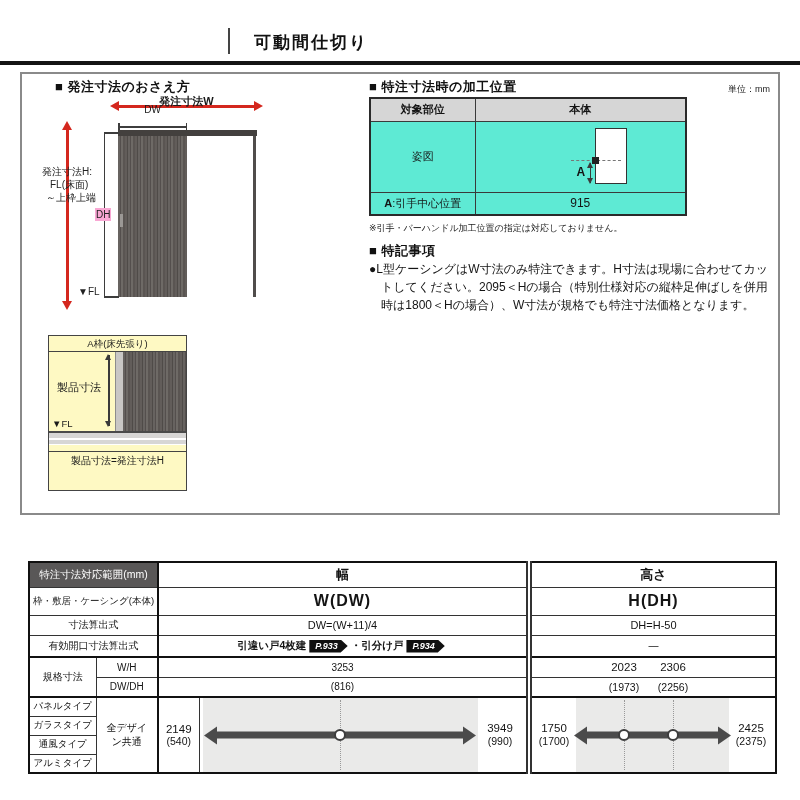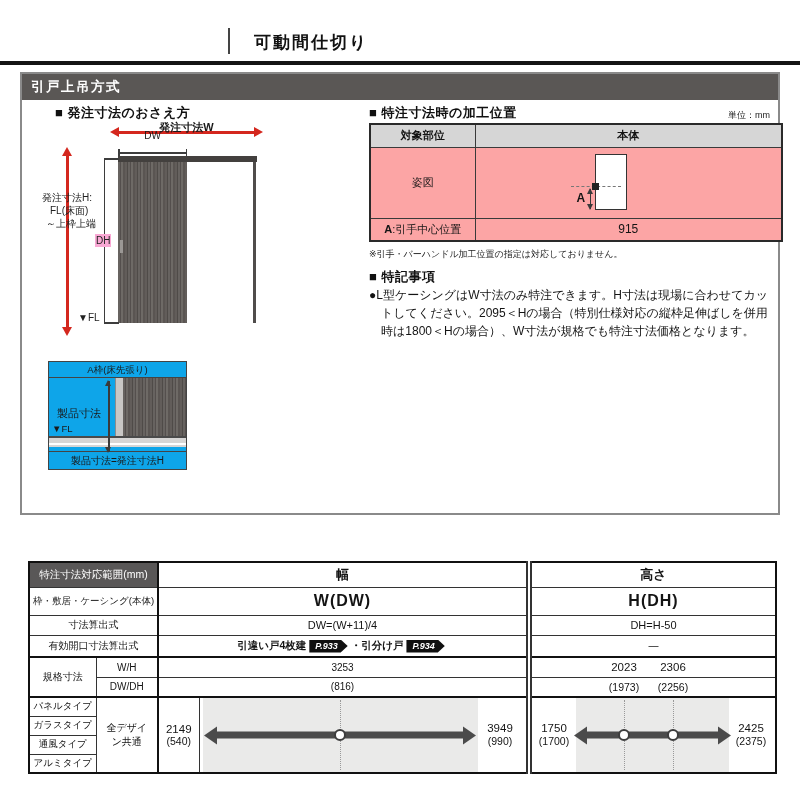--- a/index.html
+++ b/index.html
@@ -38,29 +38,29 @@
   .dim-v::before { content:""; position:absolute; top:-1px; left:-2.8px; border-left:3.5px solid transparent; border-right:3.5px solid transparent; border-bottom:6px solid #3a3a3a; }
   .dim-v::after  { content:""; position:absolute; bottom:-1px; left:-2.8px; border-left:3.5px solid transparent; border-right:3.5px solid transparent; border-top:6px solid #3a3a3a; }
 
   .wood { background:repeating-linear-gradient(90deg,
       #676360 0px,#676360 2px,#544f4d 2px,#544f4d 3px,#6e6a66 3px,#6e6a66 5px,
       #5a5552 5px,#5a5552 7px,#625d5a 7px,#625d5a 9px,#4f4b48 9px,#4f4b48 10px); }
 
   .small-lbl { font-size:10px; color:#222; line-height:13px; }
 
   
-  .pd { left:26px; top:261px; width:139px; height:109px; border:1.5px solid #444; display:flex; flex-direction:column; background:#0ea5e9; }
+  .pd { left:26px; top:261px; width:139px; height:156px; border:1.5px solid #444; display:flex; flex-direction:column; background:#fef9c3; }
   .pd-top { height:16px; border-bottom:1px solid #444; text-align:center; font-size:9.5px; line-height:15px; }
   .pd-mid { position:relative; height:79px; }
   .pd-floor { height:14px; border-top:2px solid #4a4a4a; background:linear-gradient(#d7d6d5 0 5px,#ffffff 5px 7px,#d7d6d5 7px 11px,#ffffff 11px); }
   .pd-gap { height:6px; }
   .pd-bottom { flex:1; border-top:1px solid #444; text-align:center; font-size:10px; line-height:17px; }
 
   
-  .mtab { position:absolute; left:347px; top:23px; width:414px; border-collapse:collapse; table-layout:fixed; background:#fca5a5; border:2px solid #2a2a2a; }
+  .mtab { position:absolute; left:347px; top:23px; width:318px; border-collapse:collapse; table-layout:fixed; background:#5eead4; border:2px solid #2a2a2a; }
   .mtab td { border:1px solid #3a3a3a; text-align:center; vertical-align:middle; font-size:11px; color:#141414; }
   .mtab .mhead { background:#d6d6d6; font-weight:bold; height:23px; }
   .mtab .mfig { height:70px; }
   .mtab .mrow3 { height:23px; }
   .scene { position:relative; width:100%; height:70px; }
 
   .note-sm { font-size:9px; color:#222; }
 
   .bullet-p { font-size:12px; line-height:1.5; color:#141414; padding-left:12px; text-indent:-12px; }
 
@@ -95,21 +95,20 @@
 </head>
 <body>
 
 <div class="page">
 
   <div class="abs title-sep"></div>
   <div class="abs subtitle">可動間仕切り</div>
   <div class="abs title-rule"></div>
 
   <div class="abs main-box">
-    <div class="section-bar">引戸上吊方式</div>
     <div class="content">
 
       <div class="abs h3x" style="left:33px; top:4px;text-align:right;">■ 発注寸法のおさえ方</div>
 
       <div class="abs" style="left:96px; top:20px; width:137px; text-align:center; font-size:11px; font-weight:bold; z-index:3;">発注寸法W</div>
       <div class="ra-h" style="left:96px; top:31px; width:137px;"></div>
 
       <div class="abs" style="left:96px; top:30px; width:69px; text-align:center; font-size:10px;">DW</div>
       <div class="dim-h" style="left:96px; top:52px; width:69px;"></div>
 

